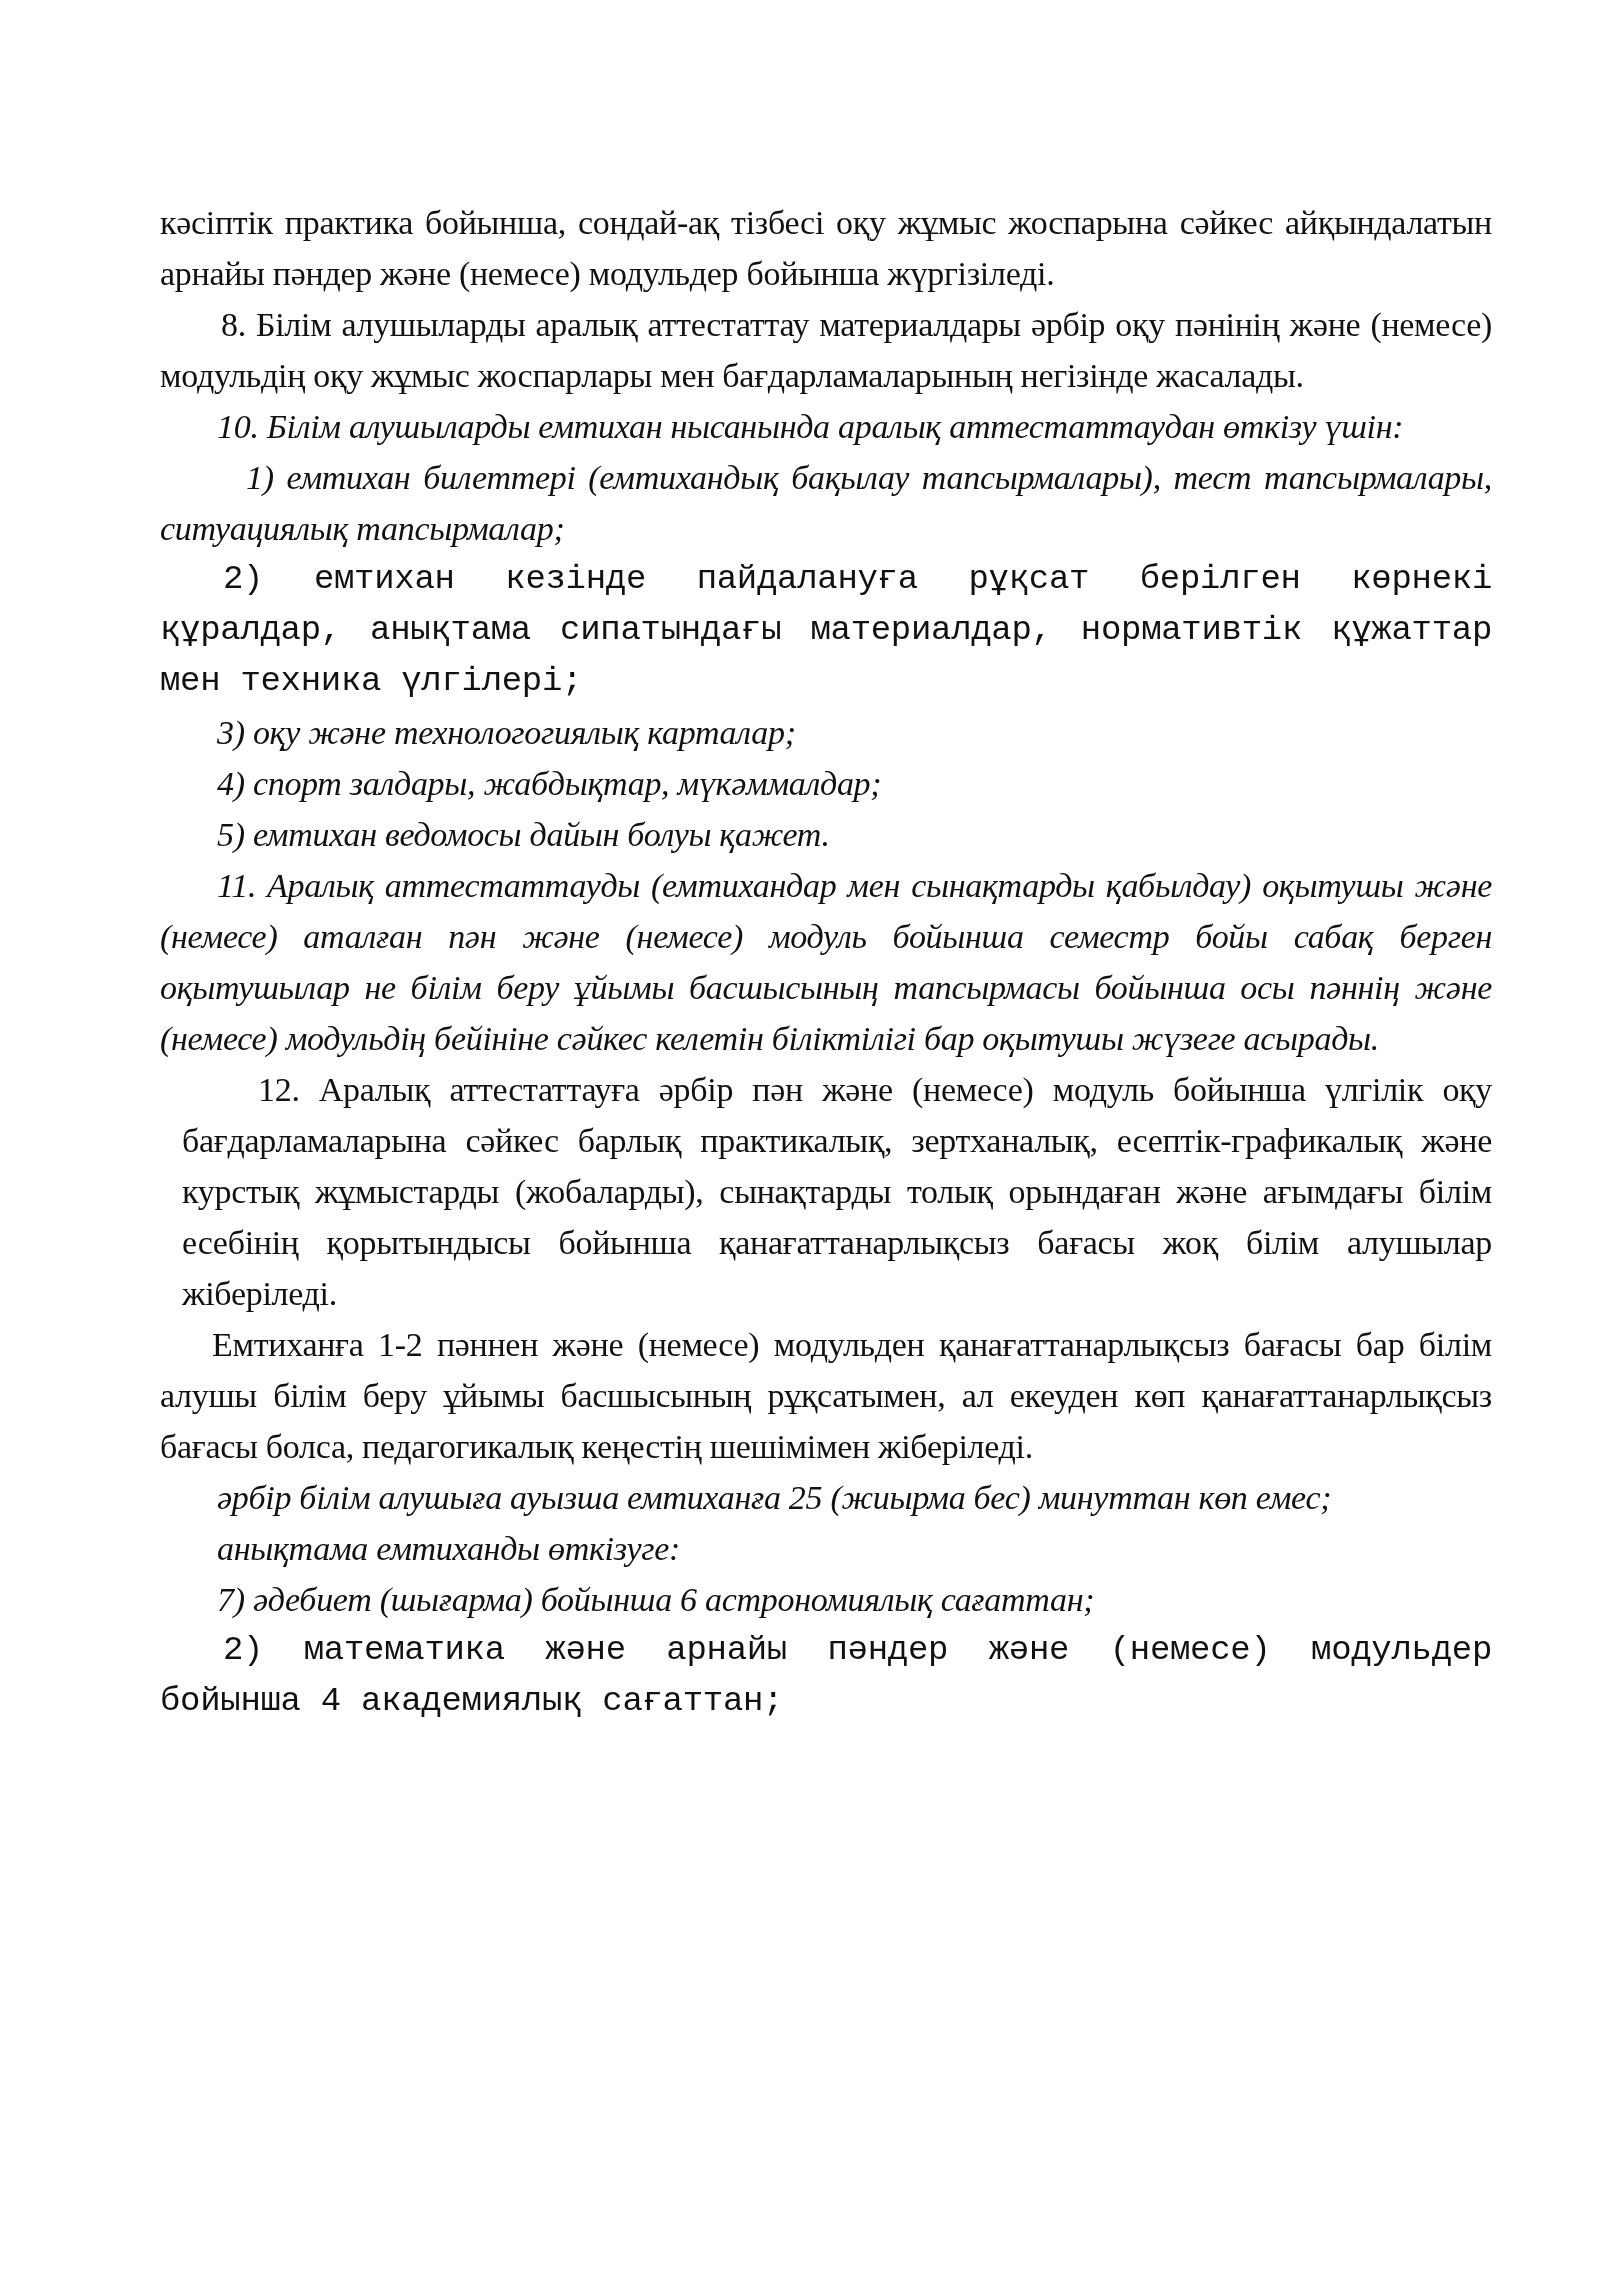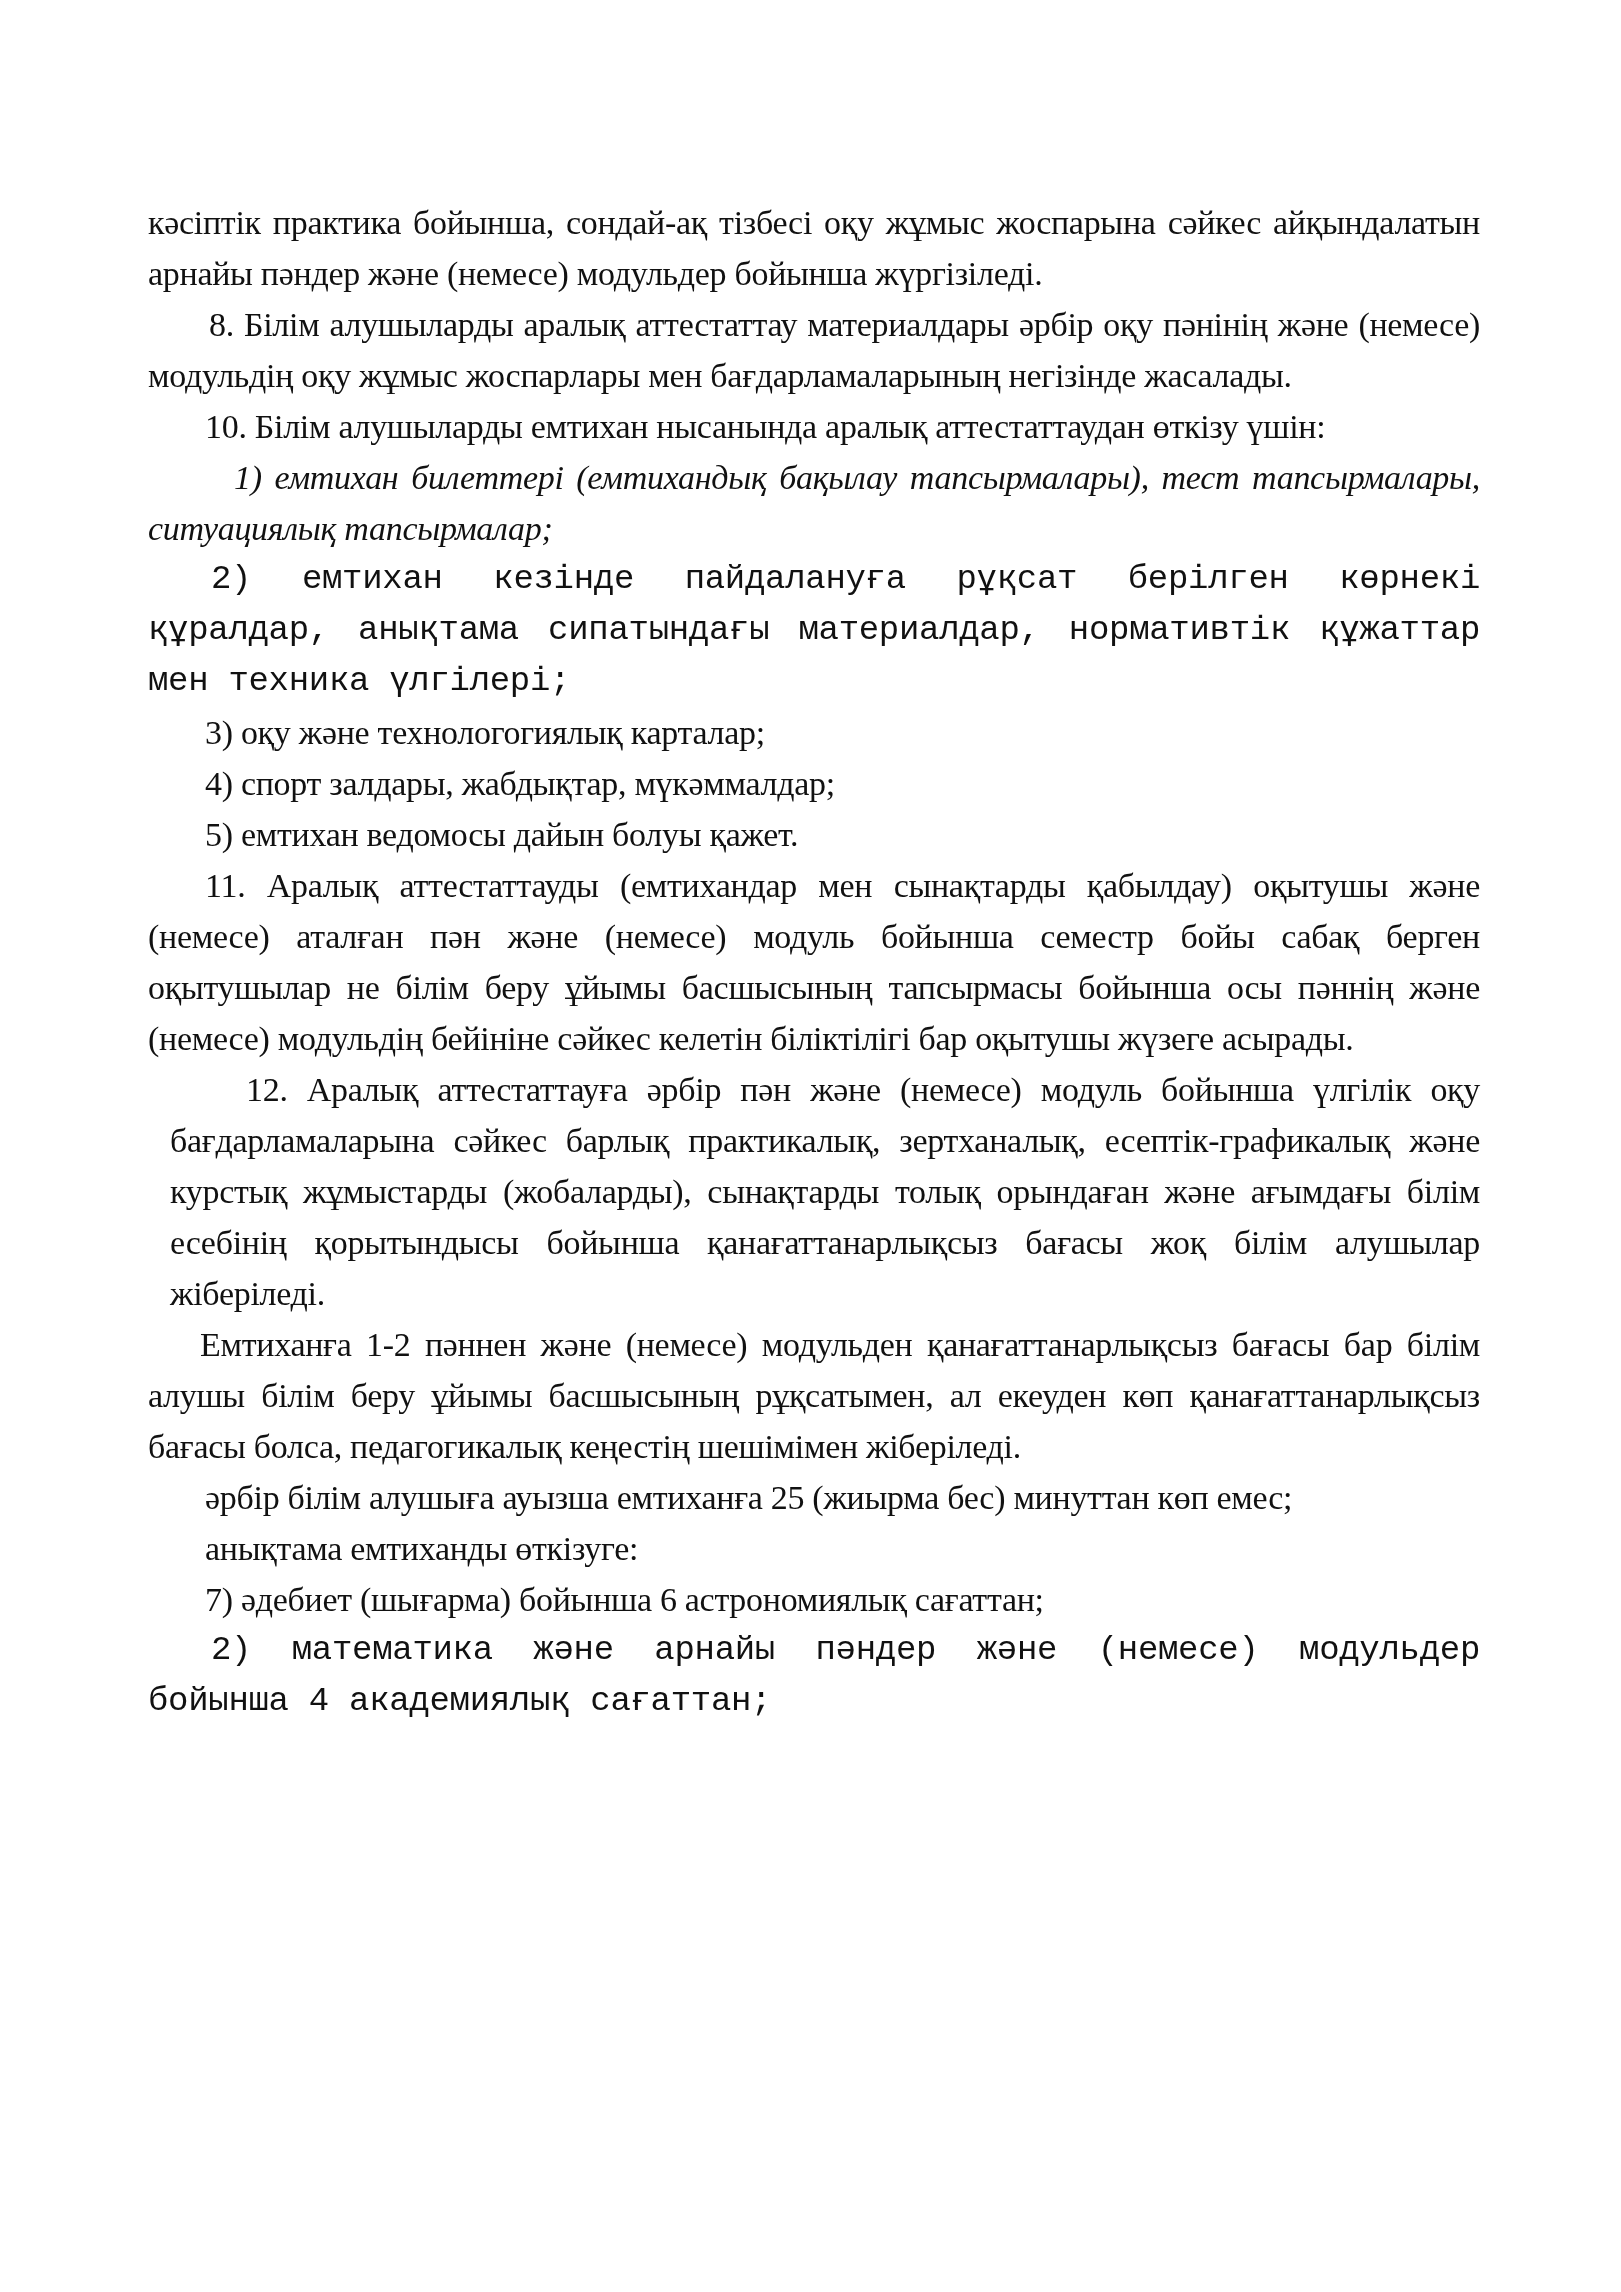--- a/index.html
+++ b/index.html
@@ -8,39 +8,39 @@
       background: #ffffff;
     }
     body {
       width: 1621px;
       height: 2293px;
       position: relative;
       overflow: hidden;
     }
     .page {
       position: absolute;
-      left: 148px;
+      left: 160px;
       top: 197px;
       width: 1332px;
       color: #111111;
       font-family: "Liberation Serif", "DejaVu Serif", serif;
       font-size: 34px;
       line-height: 51px;
       letter-spacing: -0.3px;
     }
     .p {
       margin: 0;
       text-align: justify;
       text-align-last: left;
     }
     .ind2 { text-indent: 61px; }
     .ind3 { text-indent: 76px; margin-left: 22px; }
     .ind4 { text-indent: 86px; font-style: italic; }
     .ind5 { text-indent: 52px; }
-    .ind6 { text-indent: 57px; }
+    .ind6 { text-indent: 57px; font-style: italic; }
     .ind7 { text-indent: 63px; font-family: Liberation Mono, monospace; }
   </style>
 </head>
 <body>
 
 <div class="page">
   <p class="p">кәсіптік практика бойынша, сондай-ақ тізбесі оқу жұмыс жоспарына сәйкес айқындалатын арнайы пәндер және (немесе) модульдер бойынша жүргізіледі.</p>
   <p class="p ind2">8. Білім алушыларды аралық аттестаттау материалдары әрбір оқу пәнінің және (немесе) модульдің оқу жұмыс жоспарлары мен бағдарламаларының негізінде жасалады.</p>
   <p class="p ind6">10. Білім алушыларды емтихан нысанында аралық аттестаттаудан өткізу үшін:</p>
   <p class="p ind4">1) емтихан билеттері (емтихандық бақылау тапсырмалары), тест тапсырмалары, ситуациялық тапсырмалар;</p>

